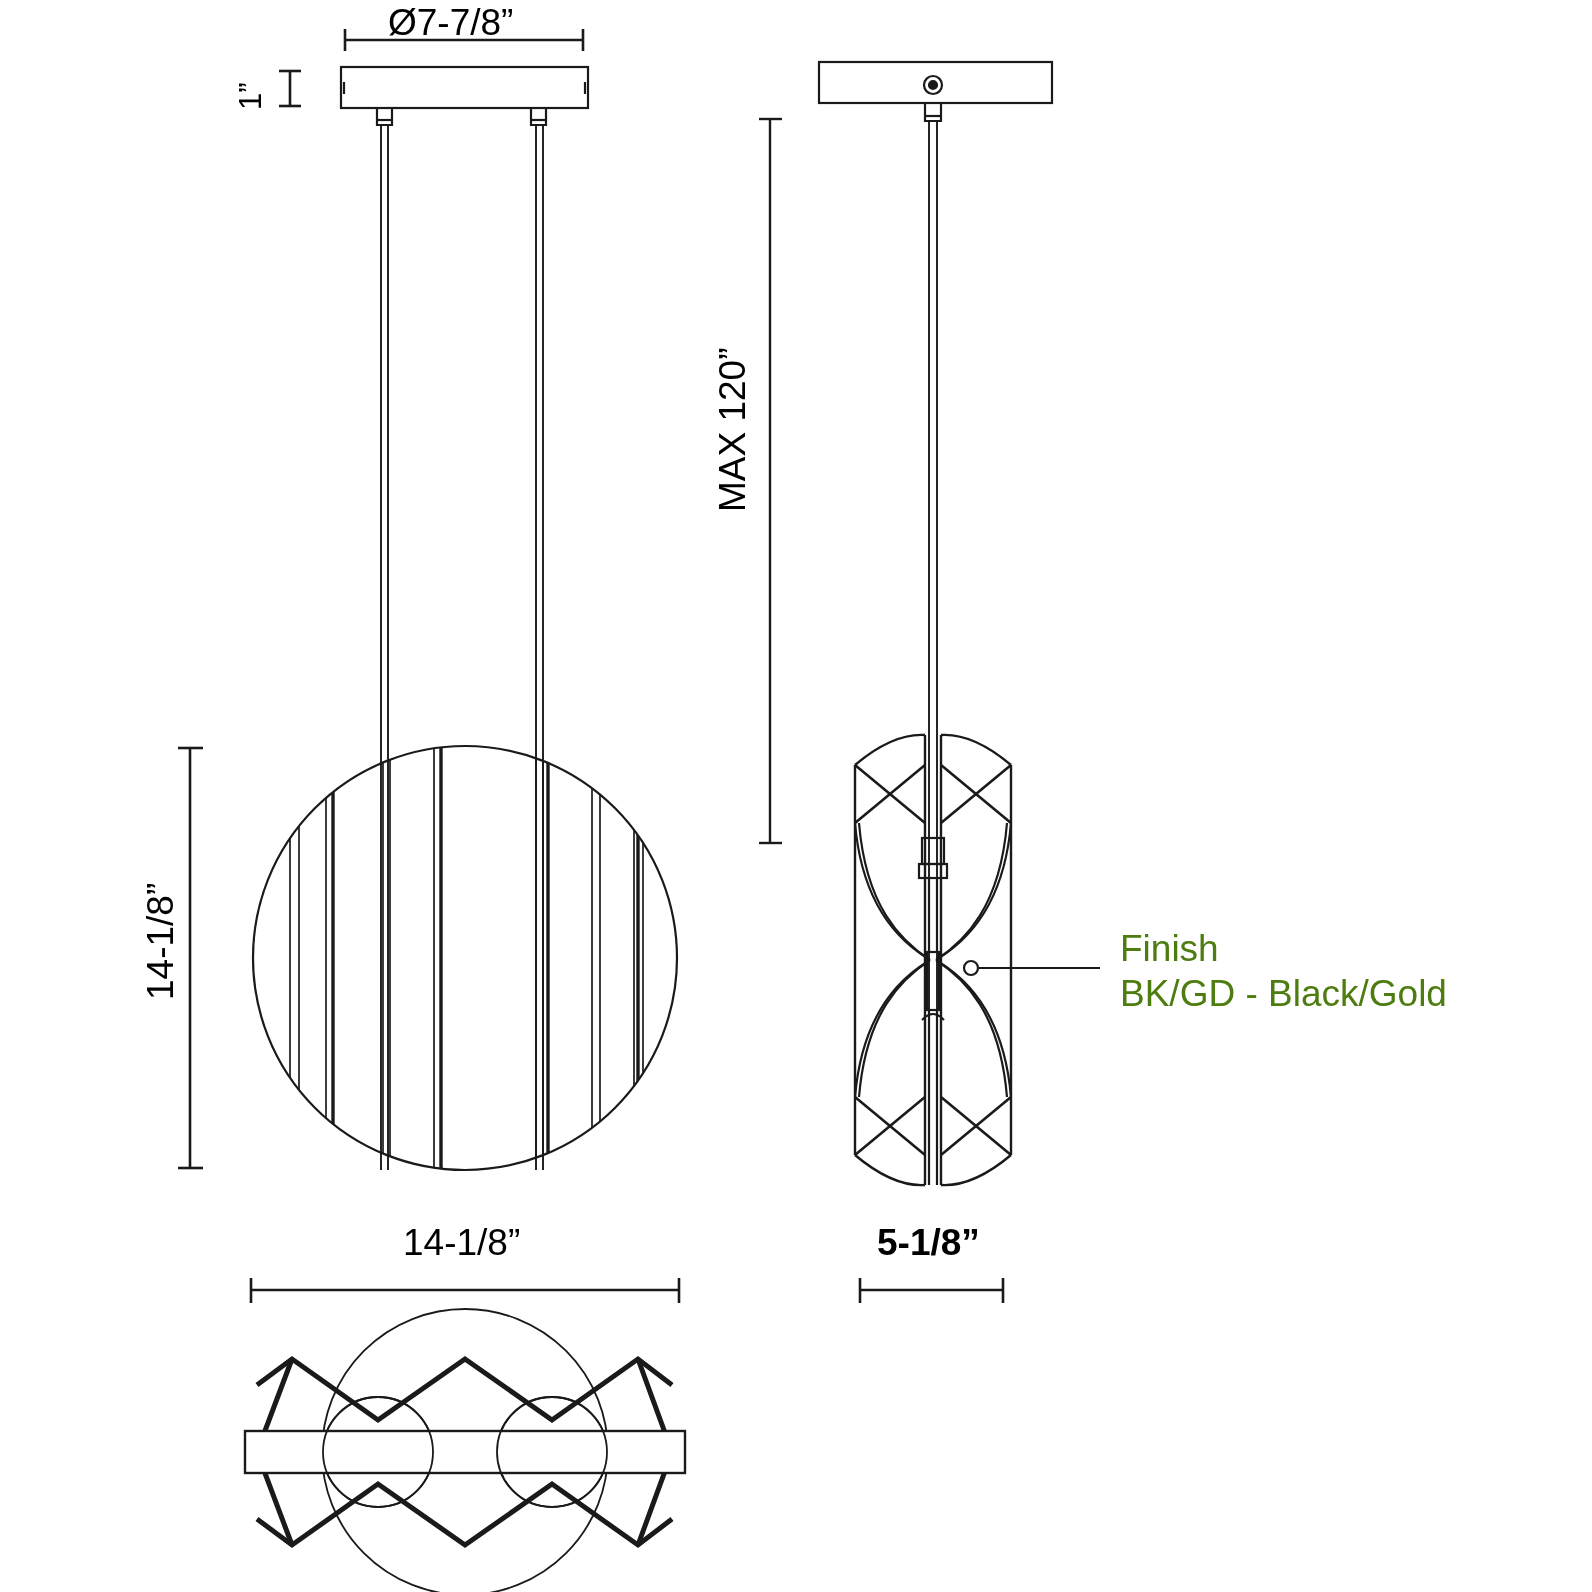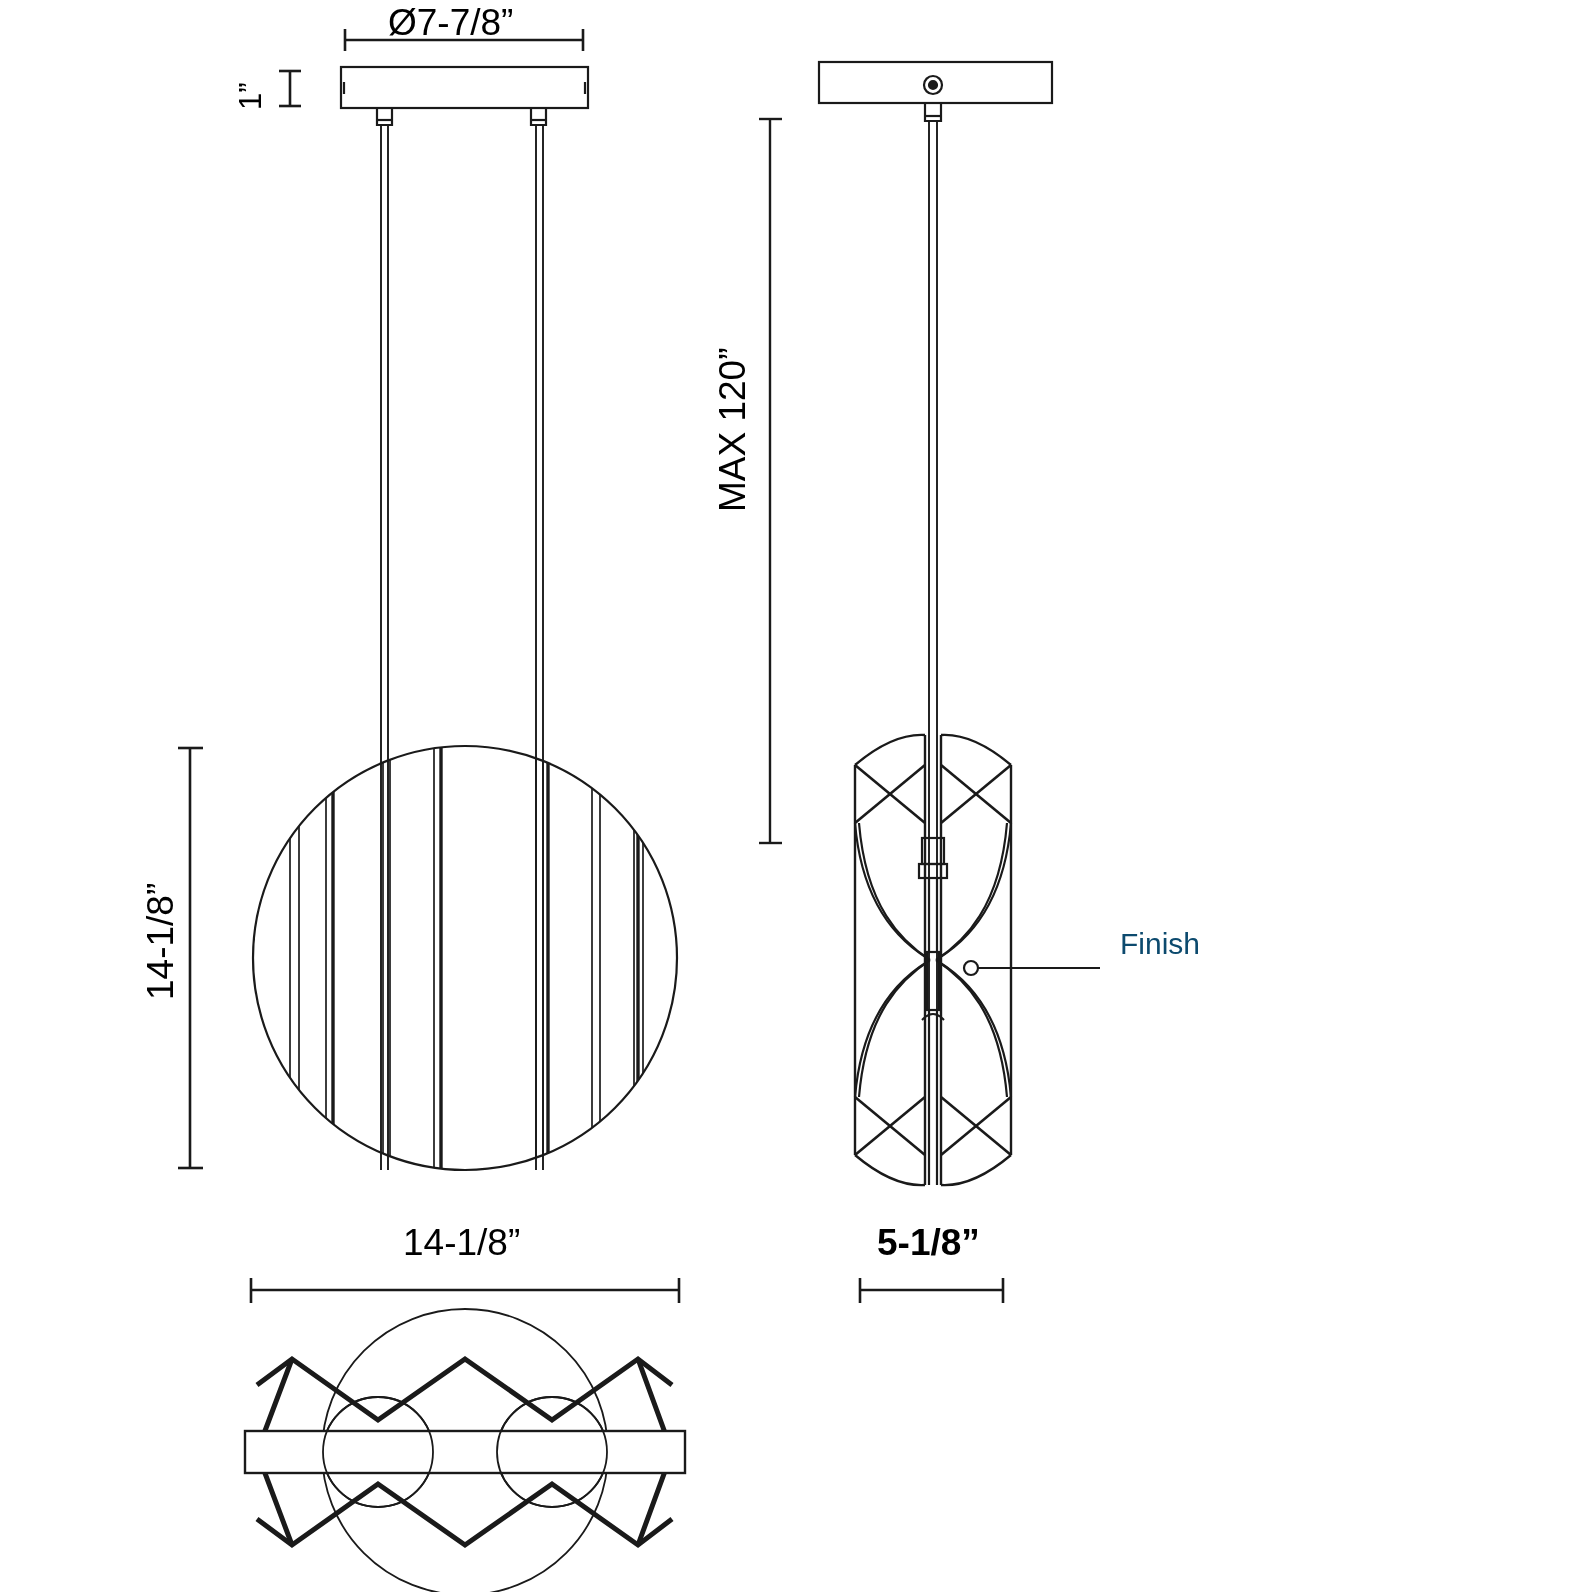--- a/index.html
+++ b/index.html
@@ -66,22 +66,22 @@
     font-size: 37px;
   }
   #txt-depth {
     left: 877px;
     top: 1222px;
     font-size: 37px;
     font-weight: bold;
   }
   .callout-text {
     position: absolute;
-    font-size: 30px;
-    color: #0c4a6e;
+    font-size: 37px;
+    color: #4d7c0f;
     white-space: nowrap;
     line-height: 1.28;
   }
   #txt-finish-1 { left: 1120px; top: 925px; }
   #txt-finish-2 { left: 1120px; top: 970px; }
 </style>
 </head>
 <body>
 
 <div id="sheet">
@@ -293,14 +293,15 @@
   <div class="dim-text" id="txt-max">MAX 120”</div>
 
   <div class="dim-text" id="txt-height">14-1/8”</div>
 
   <div class="dim-text" id="txt-width">14-1/8”</div>
 
   <div class="dim-text" id="txt-depth">5-1/8”</div>
 
   <div class="callout-text" id="txt-finish-1">Finish</div>
 
+  <div class="callout-text" id="txt-finish-2">BK/GD - Black/Gold</div>
 
 </div>
 
 </body></html>

